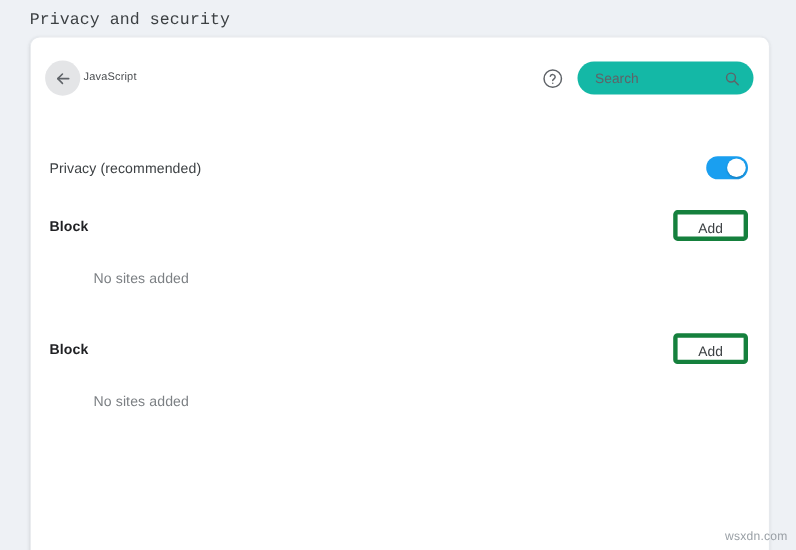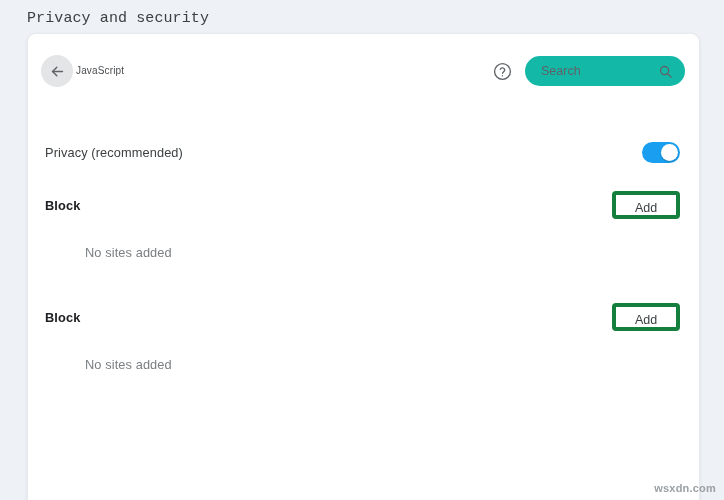--- a/index.html
+++ b/index.html
@@ -207,21 +207,20 @@
 
   
   .watermark {
     position: absolute;
     right: 8px;
     bottom: 6px;
     font-size: 11px;
     color: #9aa0a6;
     letter-spacing: 0.2px;
     z-index: 5;
-    font-weight: bold;
   }
 </style>
 </head>
 <body>
 
 <div class="page-heading">Privacy and security</div>
 
 <div class="card">
 
   <div class="card-header">

